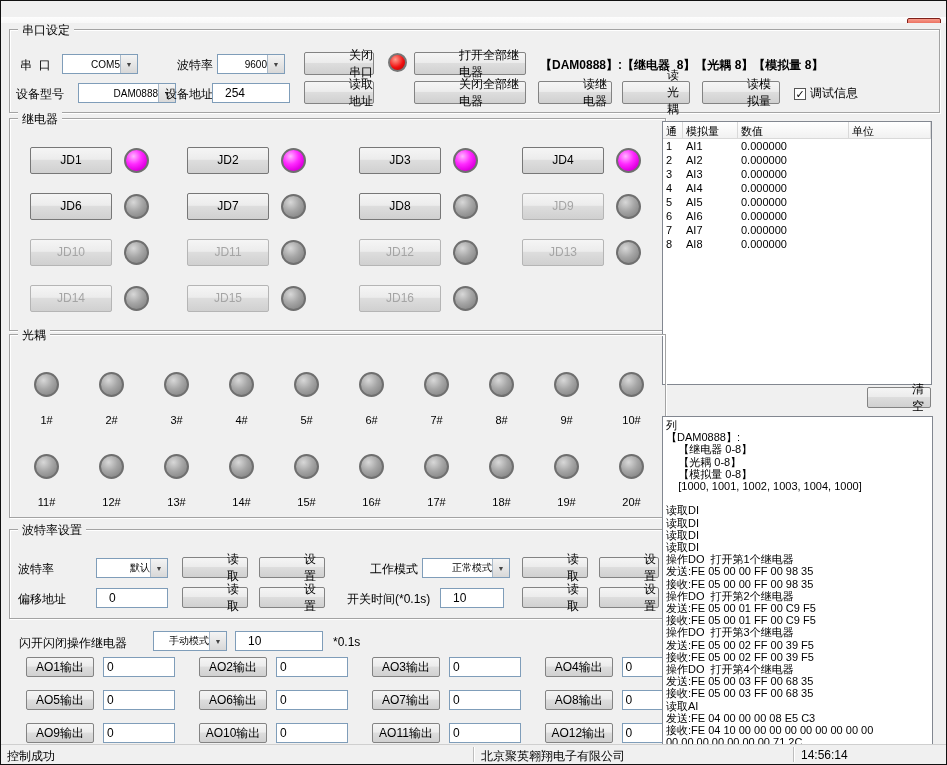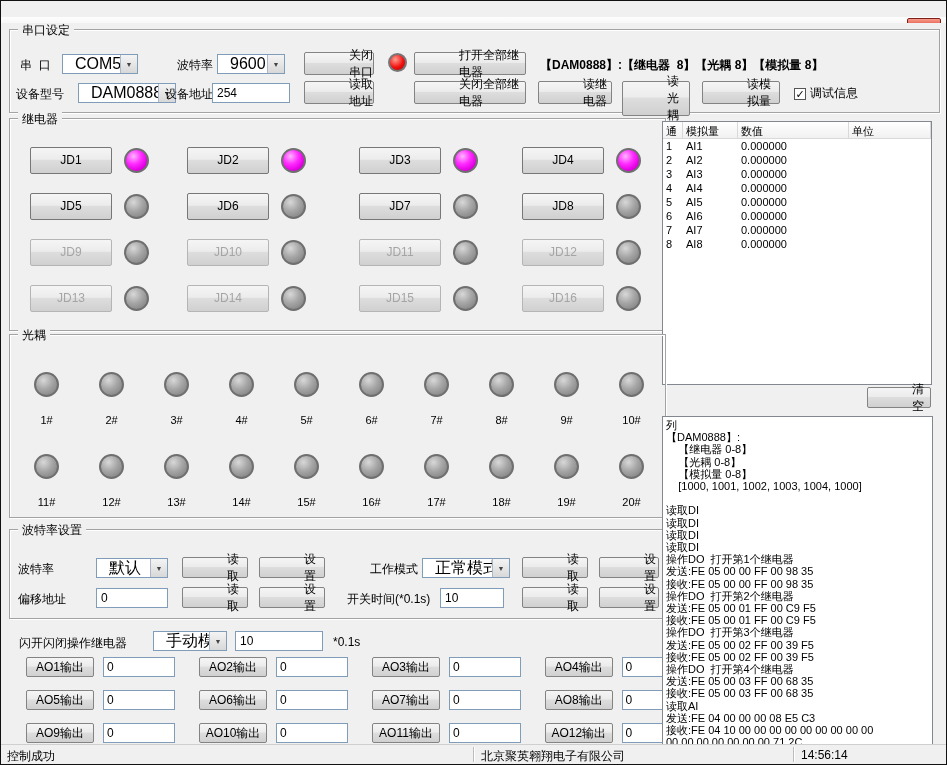--- a/index.html
+++ b/index.html
@@ -24,24 +24,24 @@
 
   
   .group { position:absolute; border:1px solid #a3a3a3; box-shadow:inset 1px 1px 0 #ffffff,1px 1px 0 #ffffff; }
   .legend { position:absolute; top:-8px; left:8px; background:#f0f0f0; padding:0 4px; font-size:12px; }
   .lbl { position:absolute; font-size:12px; white-space:pre; }
   .bold { font-weight:bold; }
   .btn { position:absolute; border:1px solid #838383; color:#000; font-size:12px; cursor:pointer;
     background:linear-gradient(180deg,#f5f5f5 0%,#ececec 45%,#dddddd 50%,#d0d0d0 100%);
     display:flex; align-items:center; justify-content:center; border-radius:2px;padding-left:44px; }
   .combo { position:absolute; height:20px; background:#fff; border:1px solid #7f9db9; display:flex; align-items:center; }
-  .combo-text { flex:1; padding-left:12px; font-size:16px; overflow:hidden; white-space:nowrap; }
+  .combo-text { flex:1; padding-left:12px; font-size:10px; overflow:hidden; white-space:nowrap;text-align:right; }
   .combo-arrow { width:17px; align-self:stretch; border-left:1px solid #a9b9c9; color:#444; font-size:7px;
     background:linear-gradient(180deg,#f4f4f4,#d8d8d8); display:flex; align-items:center; justify-content:center; cursor:pointer; }
-  .input { position:absolute; height:20px; background:#fff; border:1px solid #7f9db9; font-size:12px; padding:2px 4px; overflow:hidden; }
+  .input { position:absolute; height:20px; background:#fff; border:1px solid #7f9db9; font-size:12px; padding:2px 12px; overflow:hidden; }
   .checkbox { position:absolute; display:flex; align-items:center; cursor:pointer; }
   .checkbox .box { width:12px; height:12px; background:#fff; border:1px solid #555; font-size:11px; line-height:10px;
     display:flex; align-items:center; justify-content:center; margin-right:4px; }
 
   .led { display:inline-block; width:25px; height:25px; border-radius:50%; border:2px solid #6f6f6f; }
   .led.on  { background:radial-gradient(circle at 36% 30%,#ffb6ff 0%,#ff2bff 40%,#e400e4 70%,#a300a3 100%); }
   .led.off { background:radial-gradient(circle at 36% 30%,#d8d8d8 0%,#a6a6a6 45%,#787878 100%); }
   .led-red { position:absolute; width:19px; height:19px; border-radius:50%; border:2px solid #777;
     background:radial-gradient(circle at 36% 30%,#ff9d8e 0%,#f21111 55%,#a80000 100%); }
 
@@ -126,21 +126,21 @@
         <span class="combo-text">DAM0888</span>
         <span class="combo-arrow">▼</span>
       </div>
 
       <span class="lbl" style="left:155px;top:56px">设备地址</span>
       <div class="input" style="left:202px;top:53px;width:78px">254</div>
 
       <div class="btn" style="left:294px;top:51px;width:70px;height:23px">读取地址</div>
       <div class="btn" style="left:404px;top:51px;width:112px;height:23px">关闭全部继电器</div>
       <div class="btn" style="left:528px;top:51px;width:74px;height:23px">读继电器</div>
-      <div class="btn" style="left:612px;top:51px;width:68px;height:35px">读光耦</div>
+      <div class="btn" style="left:612px;top:51px;width:68px;height:23px">读光耦</div>
       <div class="btn" style="left:692px;top:51px;width:78px;height:23px">读模拟量</div>
 
       <div class="checkbox" style="left:784px;top:55px">
         <span class="box">✓</span>
         <span>调试信息</span>
       </div>
     </div>
 
     <div class="group" style="left:8px;top:95px;width:657px;height:213px">
       <span class="legend">继电器</span>
@@ -159,24 +159,20 @@
           <div class="relay-cell">
             <div class="btn-jd enabled">JD3</div>
             <span class="led on"></span>
           </div>
 
           <div class="relay-cell">
             <div class="btn-jd enabled">JD4</div>
             <span class="led on"></span>
           </div>
 
-          <div class="relay-cell">
-            <div class="btn-jd enabled">JD5</div>
-            <span class="led off"></span>
-          </div>
 
           <div class="relay-cell">
             <div class="btn-jd enabled">JD6</div>
             <span class="led off"></span>
           </div>
 
           <div class="relay-cell">
             <div class="btn-jd enabled">JD7</div>
             <span class="led off"></span>
           </div>

